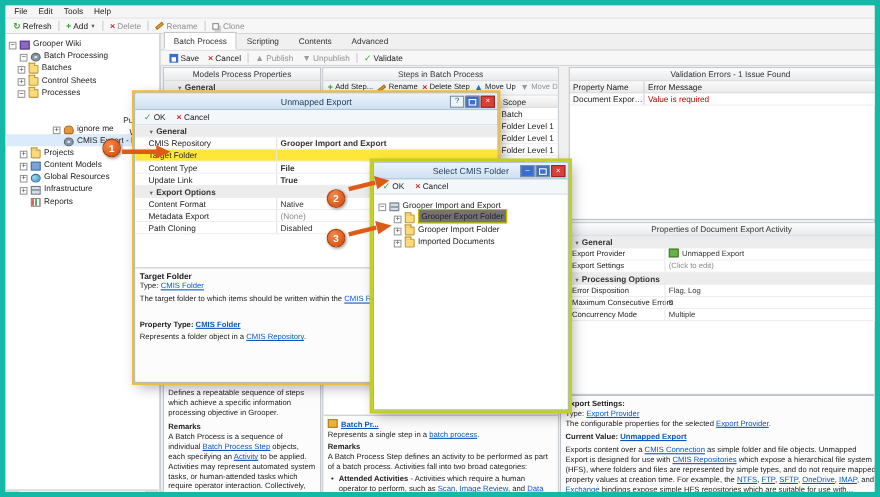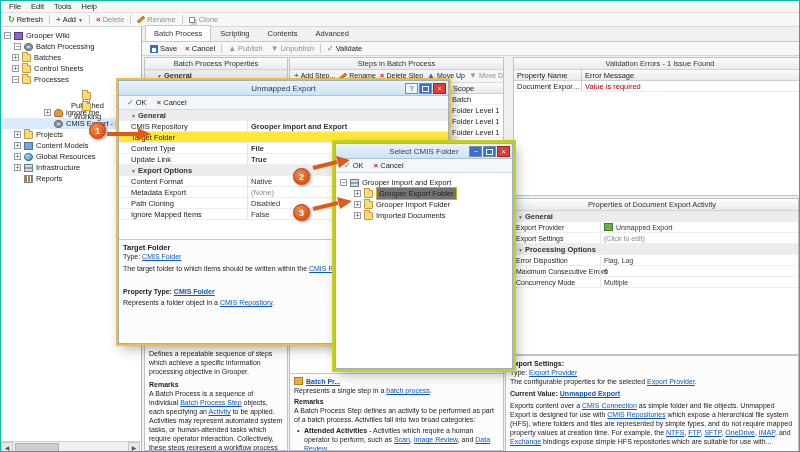--- a/index.html
+++ b/index.html
@@ -1,18 +1,18 @@
 <!DOCTYPE html>
 <html><head>
 <meta charset="utf-8">
 <style>
   *{box-sizing:border-box;margin:0;padding:0;}
   html,body{width:800px;height:452px;overflow:hidden;}
   body{font-family:"Liberation Sans","DejaVu Sans",sans-serif;font-size:7.5px;color:#222;background:#eef0f2;}
-  .app{position:relative;width:800px;height:452px;background:#f0f0f0;overflow:hidden;border:1px solid #14b8a6;}
+  .app{position:relative;width:800px;height:452px;background:#f0f0f0;overflow:hidden;border:5px solid #14b8a6;}
 
   
   .menubar{position:absolute;left:0;top:0;width:800px;height:12px;background:#f5f5f5;border-bottom:1px solid #e0e0e0;display:flex;align-items:center;padding-left:3px;}
   .menuitem{padding:0 5px;line-height:11px;cursor:default;}
   .maintb{position:absolute;left:0;top:12px;width:800px;height:14px;background:#f7f7f7;border-bottom:1px solid #d5d5d5;display:flex;align-items:center;padding-left:3px;}
   .toolbtn{display:inline-flex;align-items:center;padding:0 4px;line-height:12px;white-space:nowrap;}
   .sep{display:inline-block;width:1px;height:9px;background:#ccc;margin:0 2px;}
   .dis{color:#8f8f8f;}
   .g{font-weight:bold;margin-right:2px;font-size:8px;line-height:8px;}
   .g-green{color:#2f9e2f;}.g-red{color:#cc2222;}.g-blue{color:#2a6fd0;}.g-gray{color:#9a9a9a;}
@@ -32,21 +32,21 @@
   [data-icon="chart"]{background:linear-gradient(90deg,#d86a4a 0 2px,#fff 2px 3px,#5aa86a 3px 5px,#fff 5px 6px,#5a7ad8 6px 9px);border:1px solid #888;}
   [data-icon="export"]{background:#6ab04c;border:1px solid #417a2a;}
   [data-icon="step"]{background:#e8b23d;border:1px solid #b0801f;}
   .ic-save{display:inline-block;width:8px;height:8px;background:#3a6fd0;position:relative;margin-right:2px;}
   .ic-save::before{content:"";position:absolute;left:2px;top:3px;width:4px;height:4px;background:#fff;}
   .ic-clone{display:inline-block;width:6px;height:6px;border:1px solid #8a8a8a;background:#fff;box-shadow:2px 2px 0 0 #cfcfcf;margin-right:4px;}
   .ic-pencil{display:inline-block;width:8px;height:3px;background:#e8a33d;border:1px solid #a8762a;transform:rotate(-40deg);margin-right:2px;}
 
   
   .treepanel{position:absolute;left:0;top:26px;width:141px;height:426px;background:#fff;border-right:1px solid #aab4bd;overflow:hidden;}
-  .titem{height:11px;line-height:11px;white-space:nowrap;display:flex;align-items:center;}
+  .titem{height:11px;line-height:11px;white-space:nowrap;display:flex;align-items:flex-end;}
   .tsel{background:#dcebfb;}
   .texp{display:inline-block;width:7px;height:7px;border:1px solid #9a9a9a;background:#fff;font-size:7px;line-height:5px;text-align:center;margin-right:3px;color:#444;flex:none;}
   .texp[data-exp="plus"]::before{content:"+";}
   .texp[data-exp="minus"]::before{content:"−";}
   .texp[data-exp="none"]{visibility:hidden;}
   .i0{padding-left:3px;}.i1{padding-left:13px;}.i2{padding-left:11px;}.i3{padding-left:33px;flex-direction:column;}.i4{padding-left:43px;}
   .hscroll{position:absolute;left:0;right:1px;bottom:0;height:12px;background:#f0f0f0;border-top:1px solid #d0d0d0;display:flex;}
   .sbtn{width:12px;text-align:center;font-size:6px;line-height:10px;color:#555;background:#e8e8e8;border:1px solid #c8c8c8;}
   .strack{flex:1;position:relative;}
   .sthumb{position:absolute;left:2px;top:1px;bottom:1px;width:44px;background:#cdcdcd;border:1px solid #b0b0b0;}
@@ -267,21 +267,21 @@
         <span>Unpublish</span>
       </span>
     <span class="sep"></span>
     <span class="toolbtn">
         <span class="g g-green">✓</span>
         <span>Validate</span>
       </span>
   </div>
 
   <div class="panel" id="props-panel" style="left:143px;top:56px;width:144px;height:394px;">
-    <div class="phead">Batch Process Properties</div>
+    <div class="phead">Models Process Properties</div>
     <div class="gridrow gcat"><span class="tri">▼</span><span>General</span></div>
     <div class="docpane" style="top:287px;">
       <div class="docp"><span>Defines a repeatable sequence of steps which achieve a specific information processing objective in Grooper.</span></div>
       <div class="b">Remarks</div>
       <div class="docp"><span>A Batch Process is a sequence of individual </span><span class="rt-link">Batch Process Step</span><span> objects, each specifying an </span><span class="rt-link">Activity</span><span> to be applied. Activities may represent automated system tasks, or human-attended tasks which require operator interaction. Collectively, these steps represent a workflow process through which batches of a particular class will travel.</span></div>
 
     </div>
   </div>
 
   <div class="panel" id="steps-panel" style="left:288px;top:56px;width:215px;height:394px;">
@@ -424,24 +424,20 @@
         <span class="glabel">Content Format</span>
         <span class="gvalue">Native</span>
       </div>
       <div class="gridrow">
         <span class="glabel">Metadata Export</span>
         <span class="gvalue gray">(None)</span>
       </div>
       <div class="gridrow">
         <span class="glabel">Path Cloning</span>
         <span class="gvalue">Disabled</span>
-      </div>
-      <div class="gridrow">
-        <span class="glabel">Ignore Mapped Items</span>
-        <span class="gvalue">False</span>
       </div>
     </div>
     <div class="docpane">
       <div class="b" style="font-size:7.5px;">Target Folder</div>
       <div><span>Type: </span><span class="rt-link">CMIS Folder</span></div>
       <div style="margin-top:3px;"><span>The target folder to which items should be written within the </span><span class="rt-link">CMIS Repository</span><span>...</span></div>
       <div style="margin-top:14px;"><span class="rt-bold">Property Type: </span><span class="rt-boldlink">CMIS Folder</span></div>
       <div style="margin-top:2px;"><span>Represents a folder object in a </span><span class="rt-link">CMIS Repository</span><span>.</span></div>
     </div>
   </div>

